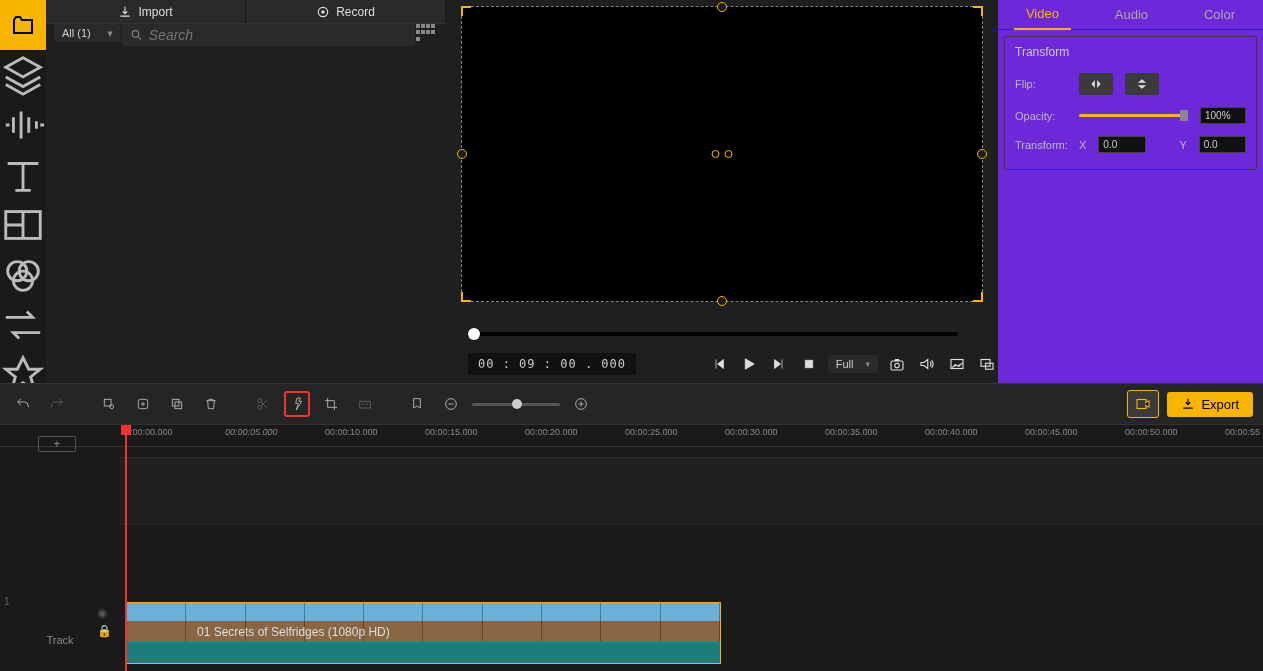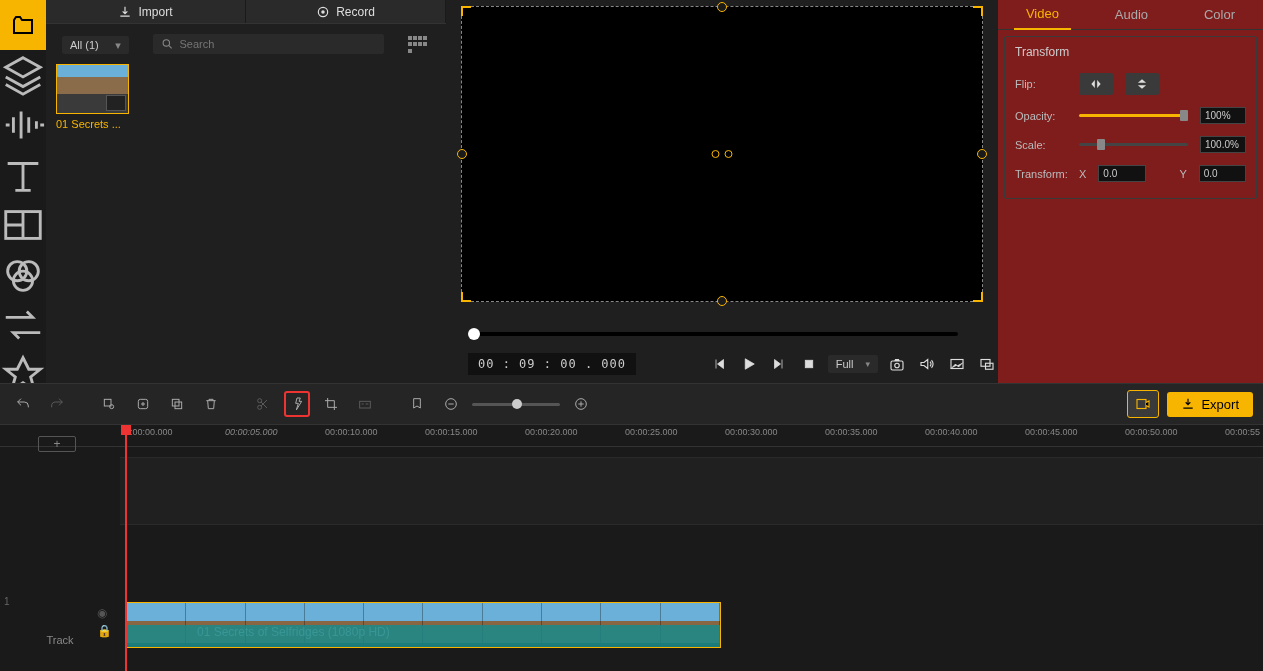--- a/index.html
+++ b/index.html
@@ -7,25 +7,25 @@
 
 
 .left-rail { position:absolute; left:0; top:0; width:46px; height:671px; background:#1a1a1a; display:flex; flex-direction:column; align-items:center; }
 .left-rail .rail-item { width:46px; height:50px; display:flex; align-items:center; justify-content:center; cursor:pointer; color:#999; font-size:20px; }
 .left-rail .rail-item.active { background:#f7b500; color:#000; }
 
 
 .lib-panel { position:absolute; left:46px; top:0; width:400px; height:383px; background:#1f1f1f; }
 .lib-tabs { height:24px; display:flex; border-bottom:1px solid #333; }
 .lib-tab { flex:1; display:flex; align-items:center; justify-content:center; gap:6px; background:#2a2a2a; cursor:pointer; color:#ddd; border-right:1px solid #1a1a1a; }
-.lib-filter-row { height:30px; display:flex; align-items:flex-end; padding:0 16px; gap:24px; }
+.lib-filter-row { height:30px; display:flex; align-items:flex-start; padding:0 8px; gap:1px; }
 .lib-filter { background:#2a2a2a; color:#ccc; padding:3px 30px 3px 8px; border-radius:2px; position:relative; font-size:11px; }
 .lib-filter::after { content:"▾"; position:absolute; right:8px; color:#888; }
 .lib-search { flex:1; display:flex; align-items:center; background:#2a2a2a; border-radius:2px; padding:3px 8px; gap:6px; }
-.lib-search input { background:transparent; border:none; color:#ccc; outline:none; width:100%; font-size:11px; }
+.lib-search input { background:transparent; border:none; color:#ccc; outline:none; width:100%; font-size:14px;font-style:italic; }
 .lib-grid-toggle { width:22px; height:18px; display:flex; flex-wrap:wrap; gap:1px; cursor:pointer; }
 .lib-grid-toggle span { width:4px; height:4px; background:#888; }
 .lib-body { padding:10px; display:flex; gap:10px; flex-wrap:wrap; }
 .clip-thumb { width:75px; }
 .clip-thumb .thumb-img { width:73px; height:50px; border:1px solid #f7b500; position:relative; background:linear-gradient(#6bb0d8 0%,#6bb0d8 25%,#8a6b4a 25%,#8a6b4a 60%,#3a3a3a 60%); }
 .clip-thumb .thumb-img::after { content:""; position:absolute; right:2px; bottom:2px; width:18px; height:14px; background:#222; border:1px solid #555; }
 .clip-thumb .thumb-tri { position:absolute; right:6px; bottom:4px; width:0; height:0; border-left:5px solid #aaa; border-top:3px solid transparent; border-bottom:3px solid transparent; }
 .clip-name { color:#f7b500; font-size:11px; margin-top:4px; white-space:nowrap; overflow:hidden; text-overflow:ellipsis; }
 
 
@@ -48,21 +48,21 @@
 
 .playback-bar { position:absolute; left:22px; top:350px; width:530px; height:28px; display:flex; align-items:center; gap:8px; }
 .timecode { background:#111; padding:4px 10px; font-size:12px; letter-spacing:1px; font-family:monospace; }
 .pb-spacer { flex:1; }
 .pb-btn { width:22px; height:22px; display:flex; align-items:center; justify-content:center; cursor:pointer; color:#ddd; }
 .pb-btn svg { width:18px; height:18px; fill:#ddd; stroke:#ddd; }
 .ratio-select { background:#2a2a2a; padding:3px 8px; display:flex; align-items:center; gap:12px; font-size:11px; border-radius:2px; }
 .ratio-select::after { content:"▾"; color:#888; font-size:9px; }
 
 
-.props-panel { position:absolute; left:998px; top:0; width:265px; height:383px; background:#7f1d1d; }
+.props-panel { position:absolute; left:998px; top:0; width:265px; height:383px; background:#6d28d9; }
 .props-tabs { height:30px; display:flex; justify-content:space-around; align-items:center; border-bottom:1px solid #333; }
 .props-tab { padding:7px 12px; cursor:pointer; color:#aaa; font-size:13px; }
 .props-tab.active { color:#f7b500; border-bottom:2px solid #f7b500; }
 .props-section { border:1px solid #3a3a3a; margin:6px 6px; border-radius:2px; padding-bottom:10px; }
 .props-section-title { padding:8px 10px; font-size:12px; color:#ccc; }
 .prop-row { display:flex; align-items:center; padding:6px 10px; gap:12px; font-size:11px; color:#bbb; }
 .prop-row .lbl { width:52px; }
 .flip-btn { width:34px; height:22px; background:#3a3a3a; display:flex; align-items:center; justify-content:center; border-radius:2px; cursor:pointer; }
 .flip-btn svg { width:16px; height:14px; fill:#ddd; }
 .slider { flex:1; height:3px; background:#444; position:relative; border-radius:2px; }
@@ -89,21 +89,21 @@
 .ruler-labels { position:absolute; left:125px; top:2px; right:0; height:18px; }
 .ruler-lbl { position:absolute; top:0; font-size:9px; color:#888; white-space:nowrap; }
 .add-track-btn { position:absolute; left:38px; top:11px; width:38px; height:16px; border:1px solid #555; border-radius:2px; display:flex; align-items:center; justify-content:center; color:#888; font-size:12px; cursor:pointer; }
 .playhead { position:absolute; left:125px; top:0; width:2px; height:246px; background:#e33; z-index:5; }
 .playhead::before { content:""; position:absolute; top:0; left:-4px; width:10px; height:10px; background:#e33; }
 
 .tracks { position:absolute; left:0; top:22px; right:0; bottom:0; }
 .track-lane { position:absolute; left:120px; right:0; height:68px; }
 .empty-lane { top:10px; background:#202020; border-top:1px solid #2a2a2a; border-bottom:1px solid #2a2a2a; }
 .clip-lane { top:155px; height:68px; }
-.clip-block { position:absolute; left:6px; top:0; width:595px; height:46px; border:1px solid #f7b500; background:#2a2a2a; display:flex; overflow:hidden; }
+.clip-block { position:absolute; left:6px; top:0; width:595px; height:62px; border:1px solid #f7b500; background:#2a2a2a; display:flex; overflow:hidden; }
 .clip-block .clip-title { font-size:12px; color:#ddd; position:absolute; left:70px; top:22px; }
 .clip-block .waveform { position:absolute; left:0; bottom:0; right:0; height:22px; background:#1a8a8a; opacity:.85; }
 .clip-block .thumbs-row { position:absolute; left:0; top:0; right:0; height:40px; display:flex; }
 .clip-block .thumbs-row div { flex:1; background:linear-gradient(#6bb0d8 0%,#6bb0d8 45%,#886644 45%); border-right:1px solid rgba(0,0,0,.3); }
 
 .track-label-row { position:absolute; left:0; top:165px; width:120px; height:55px; display:flex; flex-direction:column; align-items:center; justify-content:center; color:#888; font-size:11px; gap:4px; }
 .track-label-row .num { position:absolute; left:4px; top:-16px; font-size:10px; color:#666; }
 .track-icons { position:absolute; right:8px; top:-6px; display:flex; flex-direction:column; gap:4px; font-size:12px; color:#555; }
 
 .icon-sm{width:14px;height:14px;}
@@ -186,28 +186,20 @@
         <span></span>
         <span></span>
         <span></span>
         <span></span>
         <span></span>
         <span></span>
         <span></span>
         <span></span>
         <span></span>
       </div>
-  </div>
-  <div class="lib-body">
-    <div class="clip-thumb">
-      <div class="thumb-img">
-          <div class="thumb-tri"></div>
-        </div>
-      <div class="clip-name">01 Secrets ...</div>
-    </div>
   </div>
 </div>
 
 <div class="preview-panel">
   <div class="canvas-wrap">
     <div class="handle tl"></div>
     <div class="handle tr"></div>
     <div class="handle bl"></div>
     <div class="handle br"></div>
     <div class="handle tm"></div>
@@ -296,27 +288,20 @@
             <path d="M5 10l7-6 7 6zM5 14l7 6 7-6z" fill="#ddd"></path>
           </svg>
         </div>
     </div>
     <div class="prop-row">
       <div class="lbl">Opacity:</div>
       <div class="slider yellow">
           <div class="sknob" style="left:calc(100% - 8px)"></div>
         </div>
       <div class="valbox">100%</div>
-    </div>
-    <div class="prop-row">
-      <div class="lbl">Scale:</div>
-      <div class="slider">
-          <div class="sknob" style="left:18px"></div>
-        </div>
-      <div class="valbox">100.0%</div>
     </div>
     <div class="prop-row xy-row">
       <div class="lbl">Transform:</div>
       <span>X</span>
       <div class="valbox">0.0</div>
       <span style="width:10px"></span>
       <span>Y</span>
       <div class="valbox">0.0</div>
     </div>
   </div>

